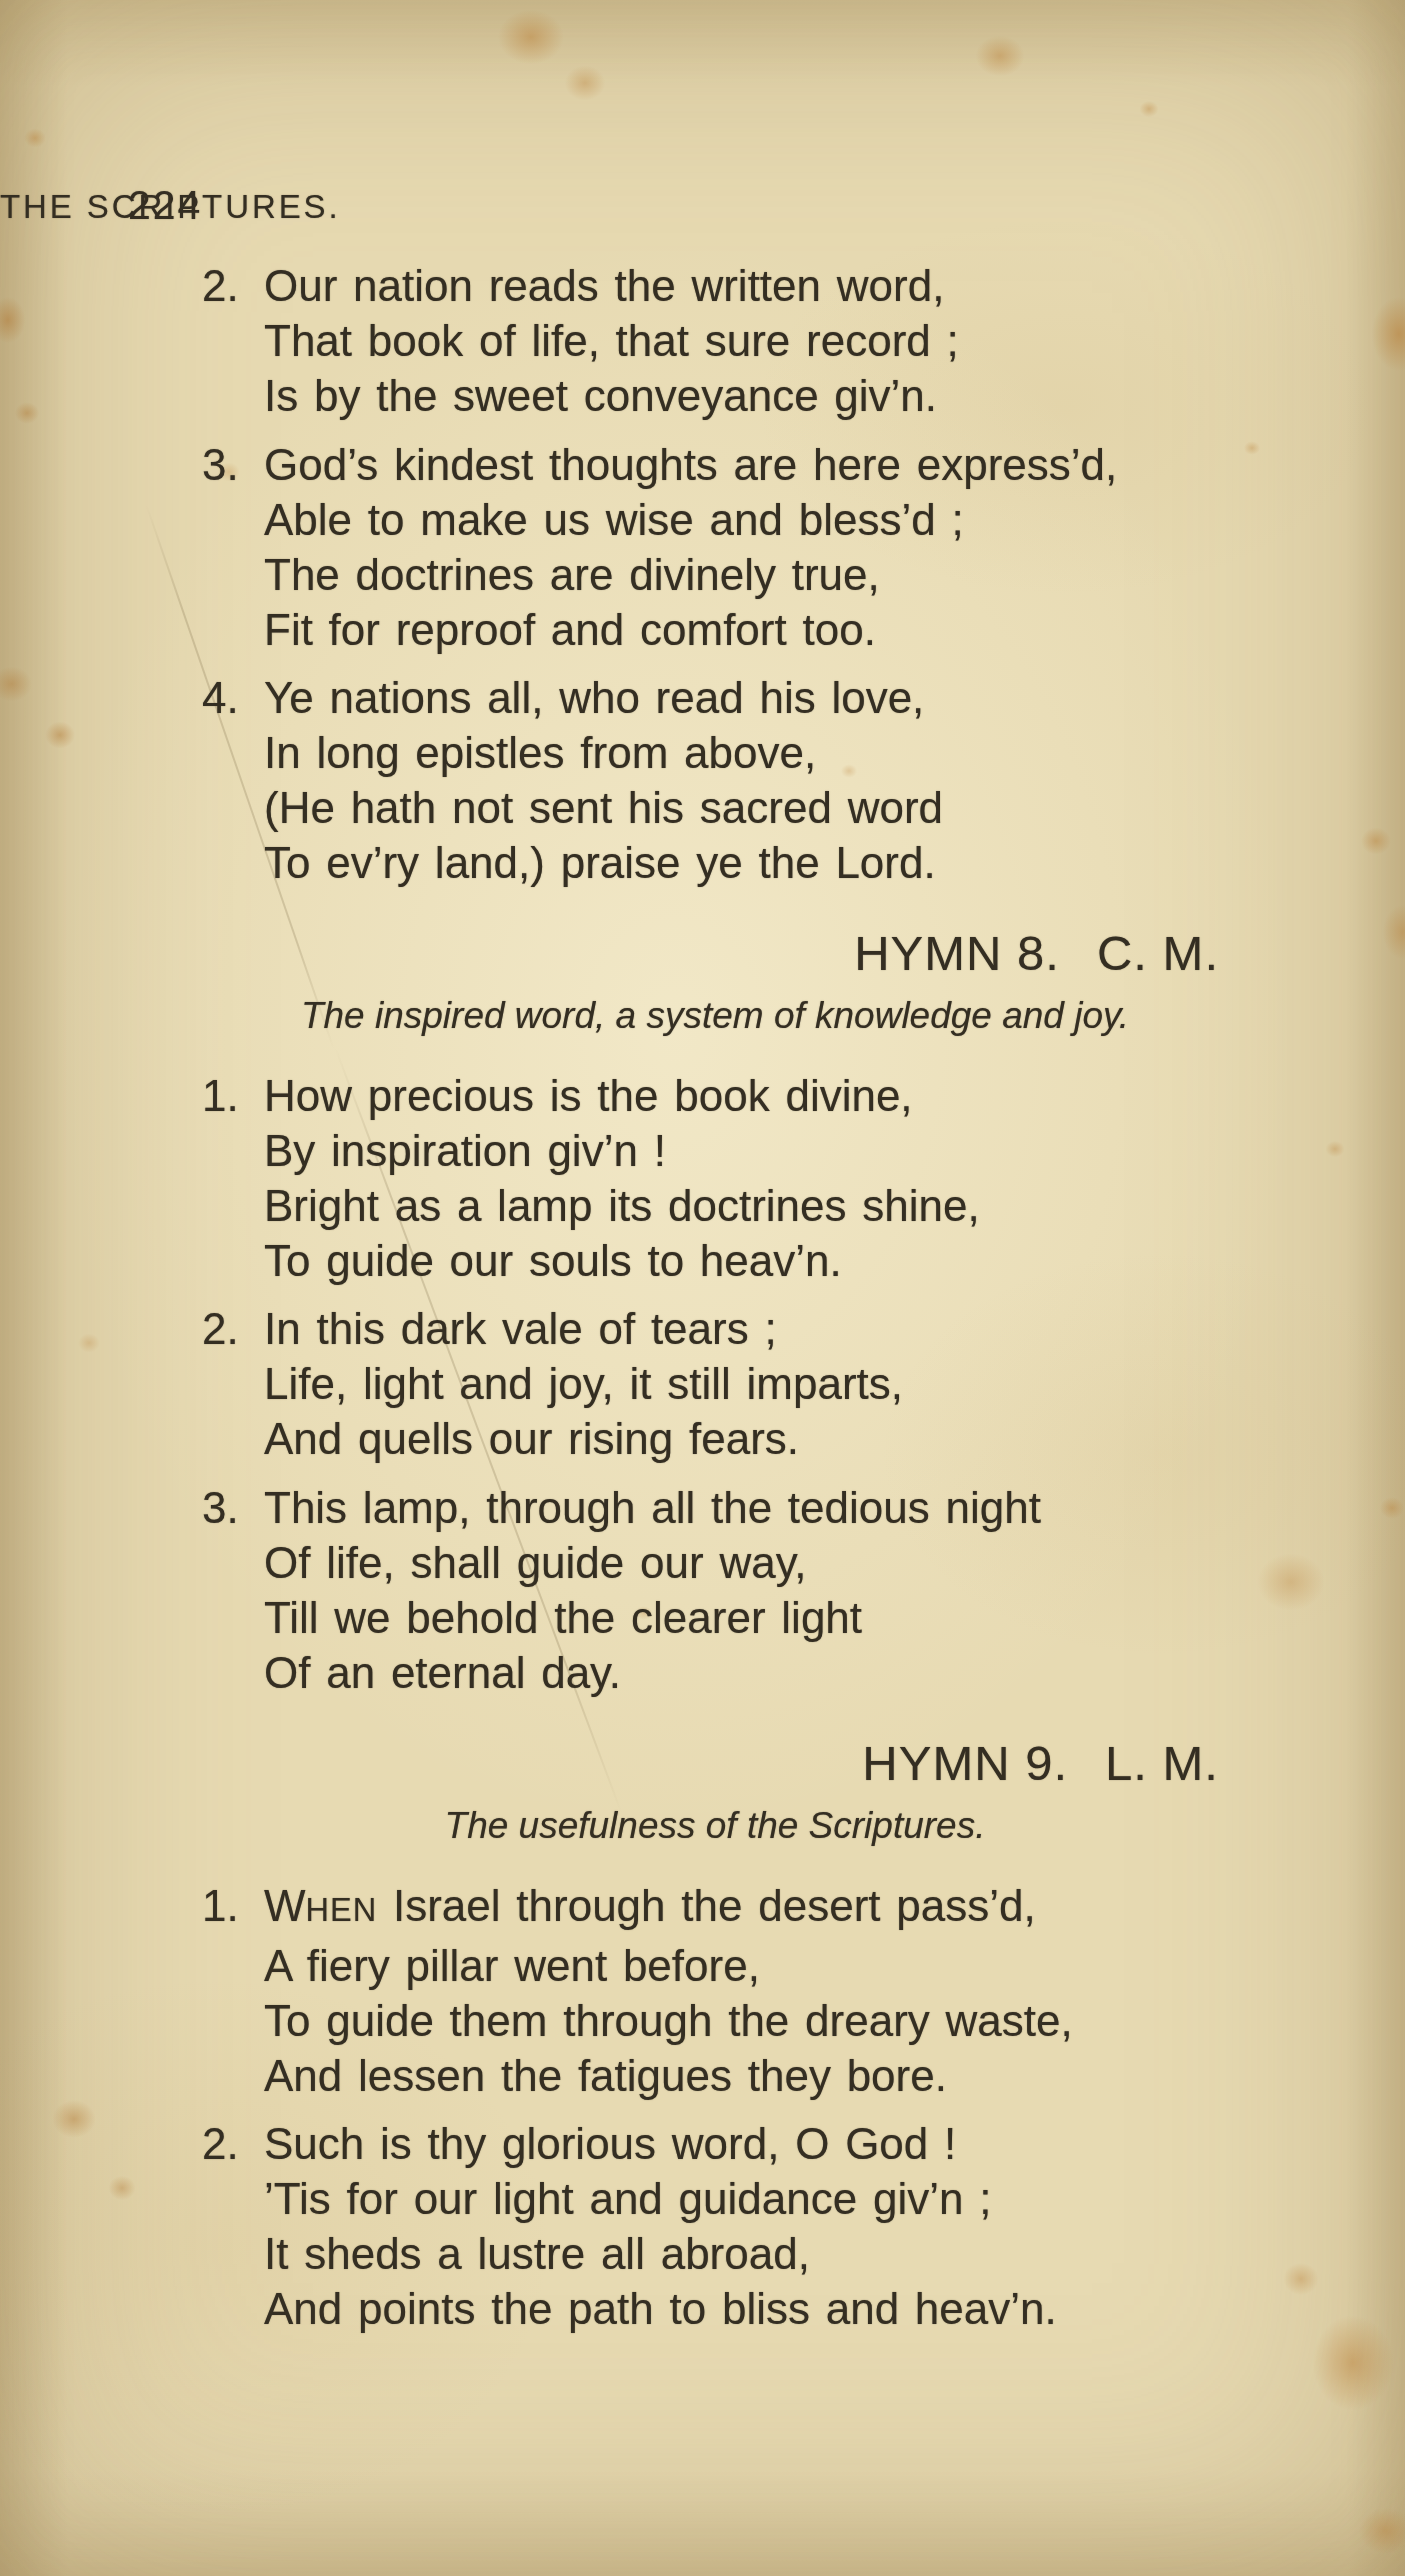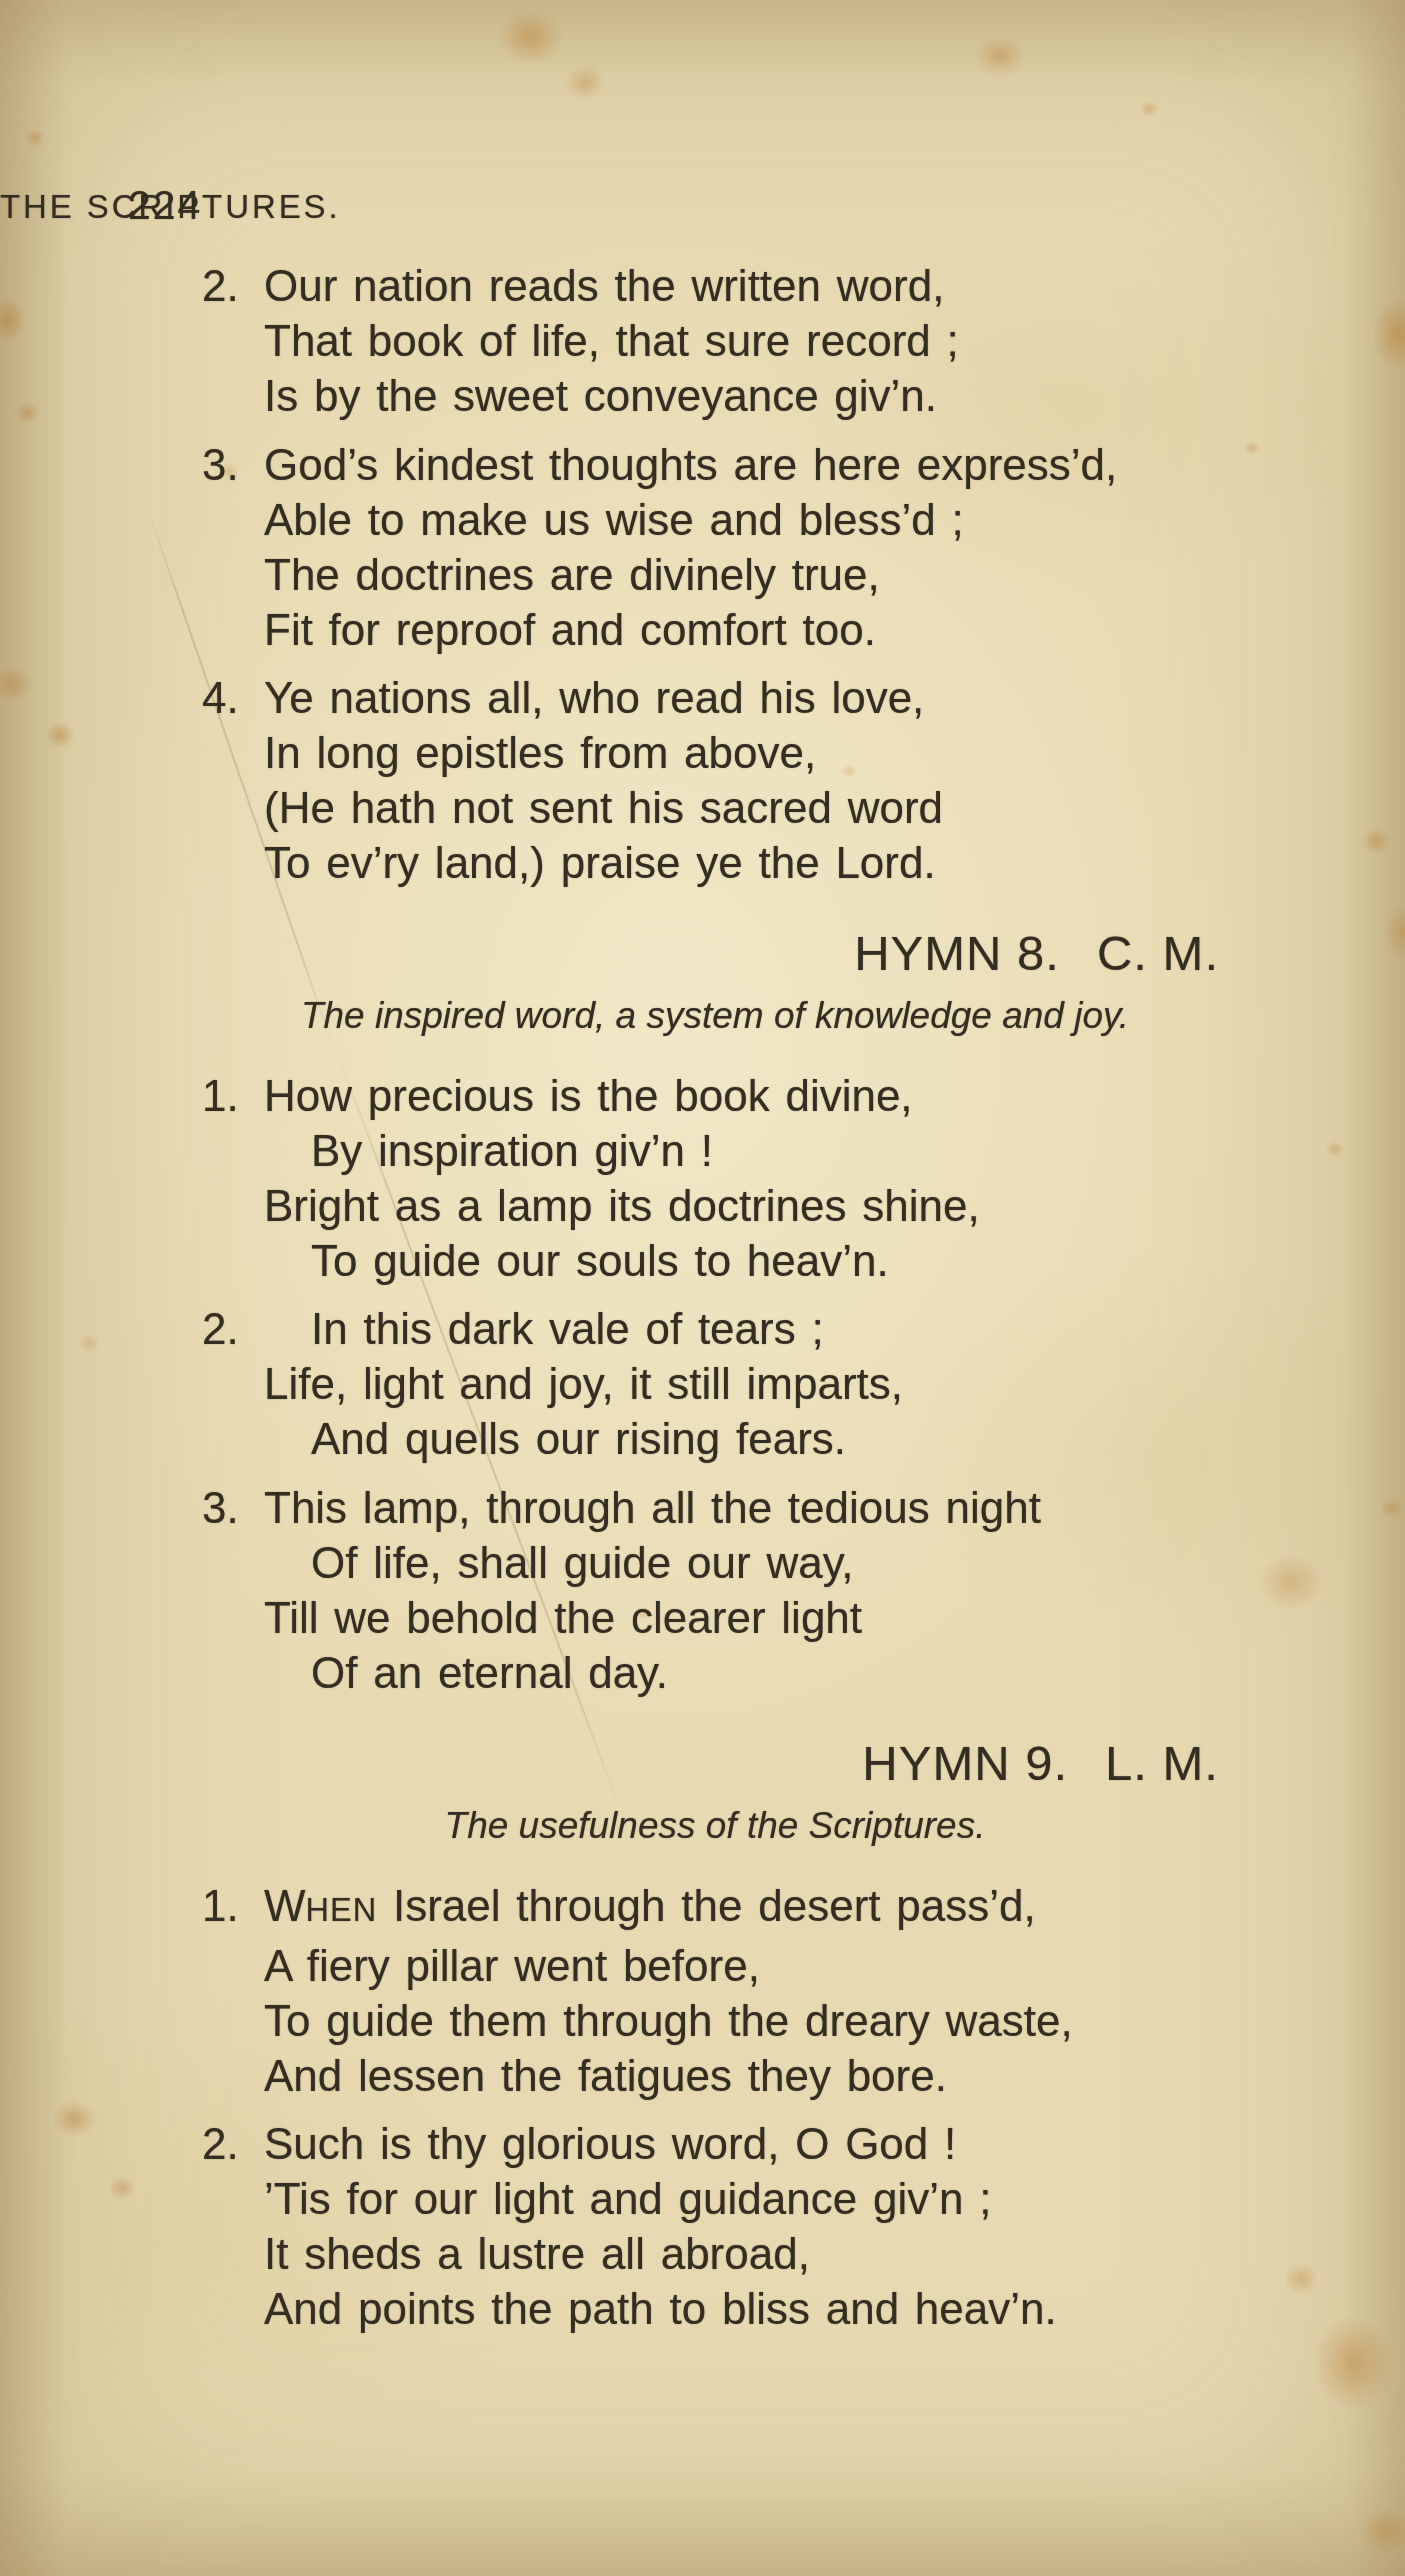--- a/index.html
+++ b/index.html
@@ -63,21 +63,21 @@
   .crease-b{left:334px;top:1047px;height:819px;transform:rotate(-20.5deg);}
   
   .running-head{position:absolute;top:180px;left:0;right:0;height:50px;}
   .page-num{position:absolute;left:128px;top:1.9px;font-size:41px;letter-spacing:1.9px;}
   .run-title{position:absolute;left:0;right:0;top:7.8px;font-size:33px;letter-spacing:2.9px;}
   
   .column{position:absolute;left:264px;top:258px;width:955px;}
   .stanza{position:relative;margin-bottom:13.6px;font-size:44px;line-height:55px;word-spacing:.08em;}
   .stanza-number{position:absolute;left:-62px;top:0;}
   .vline{white-space:nowrap;}
-  .vline.indent{margin-left:47px;}
+  .vline.indent{}
   .hymn-heading{margin:35px 0 13.6px 0;text-align:right;font-size:49px;letter-spacing:1px;margin-left:-53px;}
   .hymn-heading .meter{margin-left:37px;}
   .hymn-subtitle{margin:12px 0 31px 0;text-align:center;font-style:italic;font-size:37px;margin-left:-53px;}
   .smallcap{text-transform:uppercase;font-size:0.74em;letter-spacing:1px;}
   
   .ink, .stanza, .hymn-heading, .hymn-subtitle, .page-num, .run-title{
     text-shadow:0 0 1.2px rgba(52,46,34,.55);
   }
 </style>
 </head>

